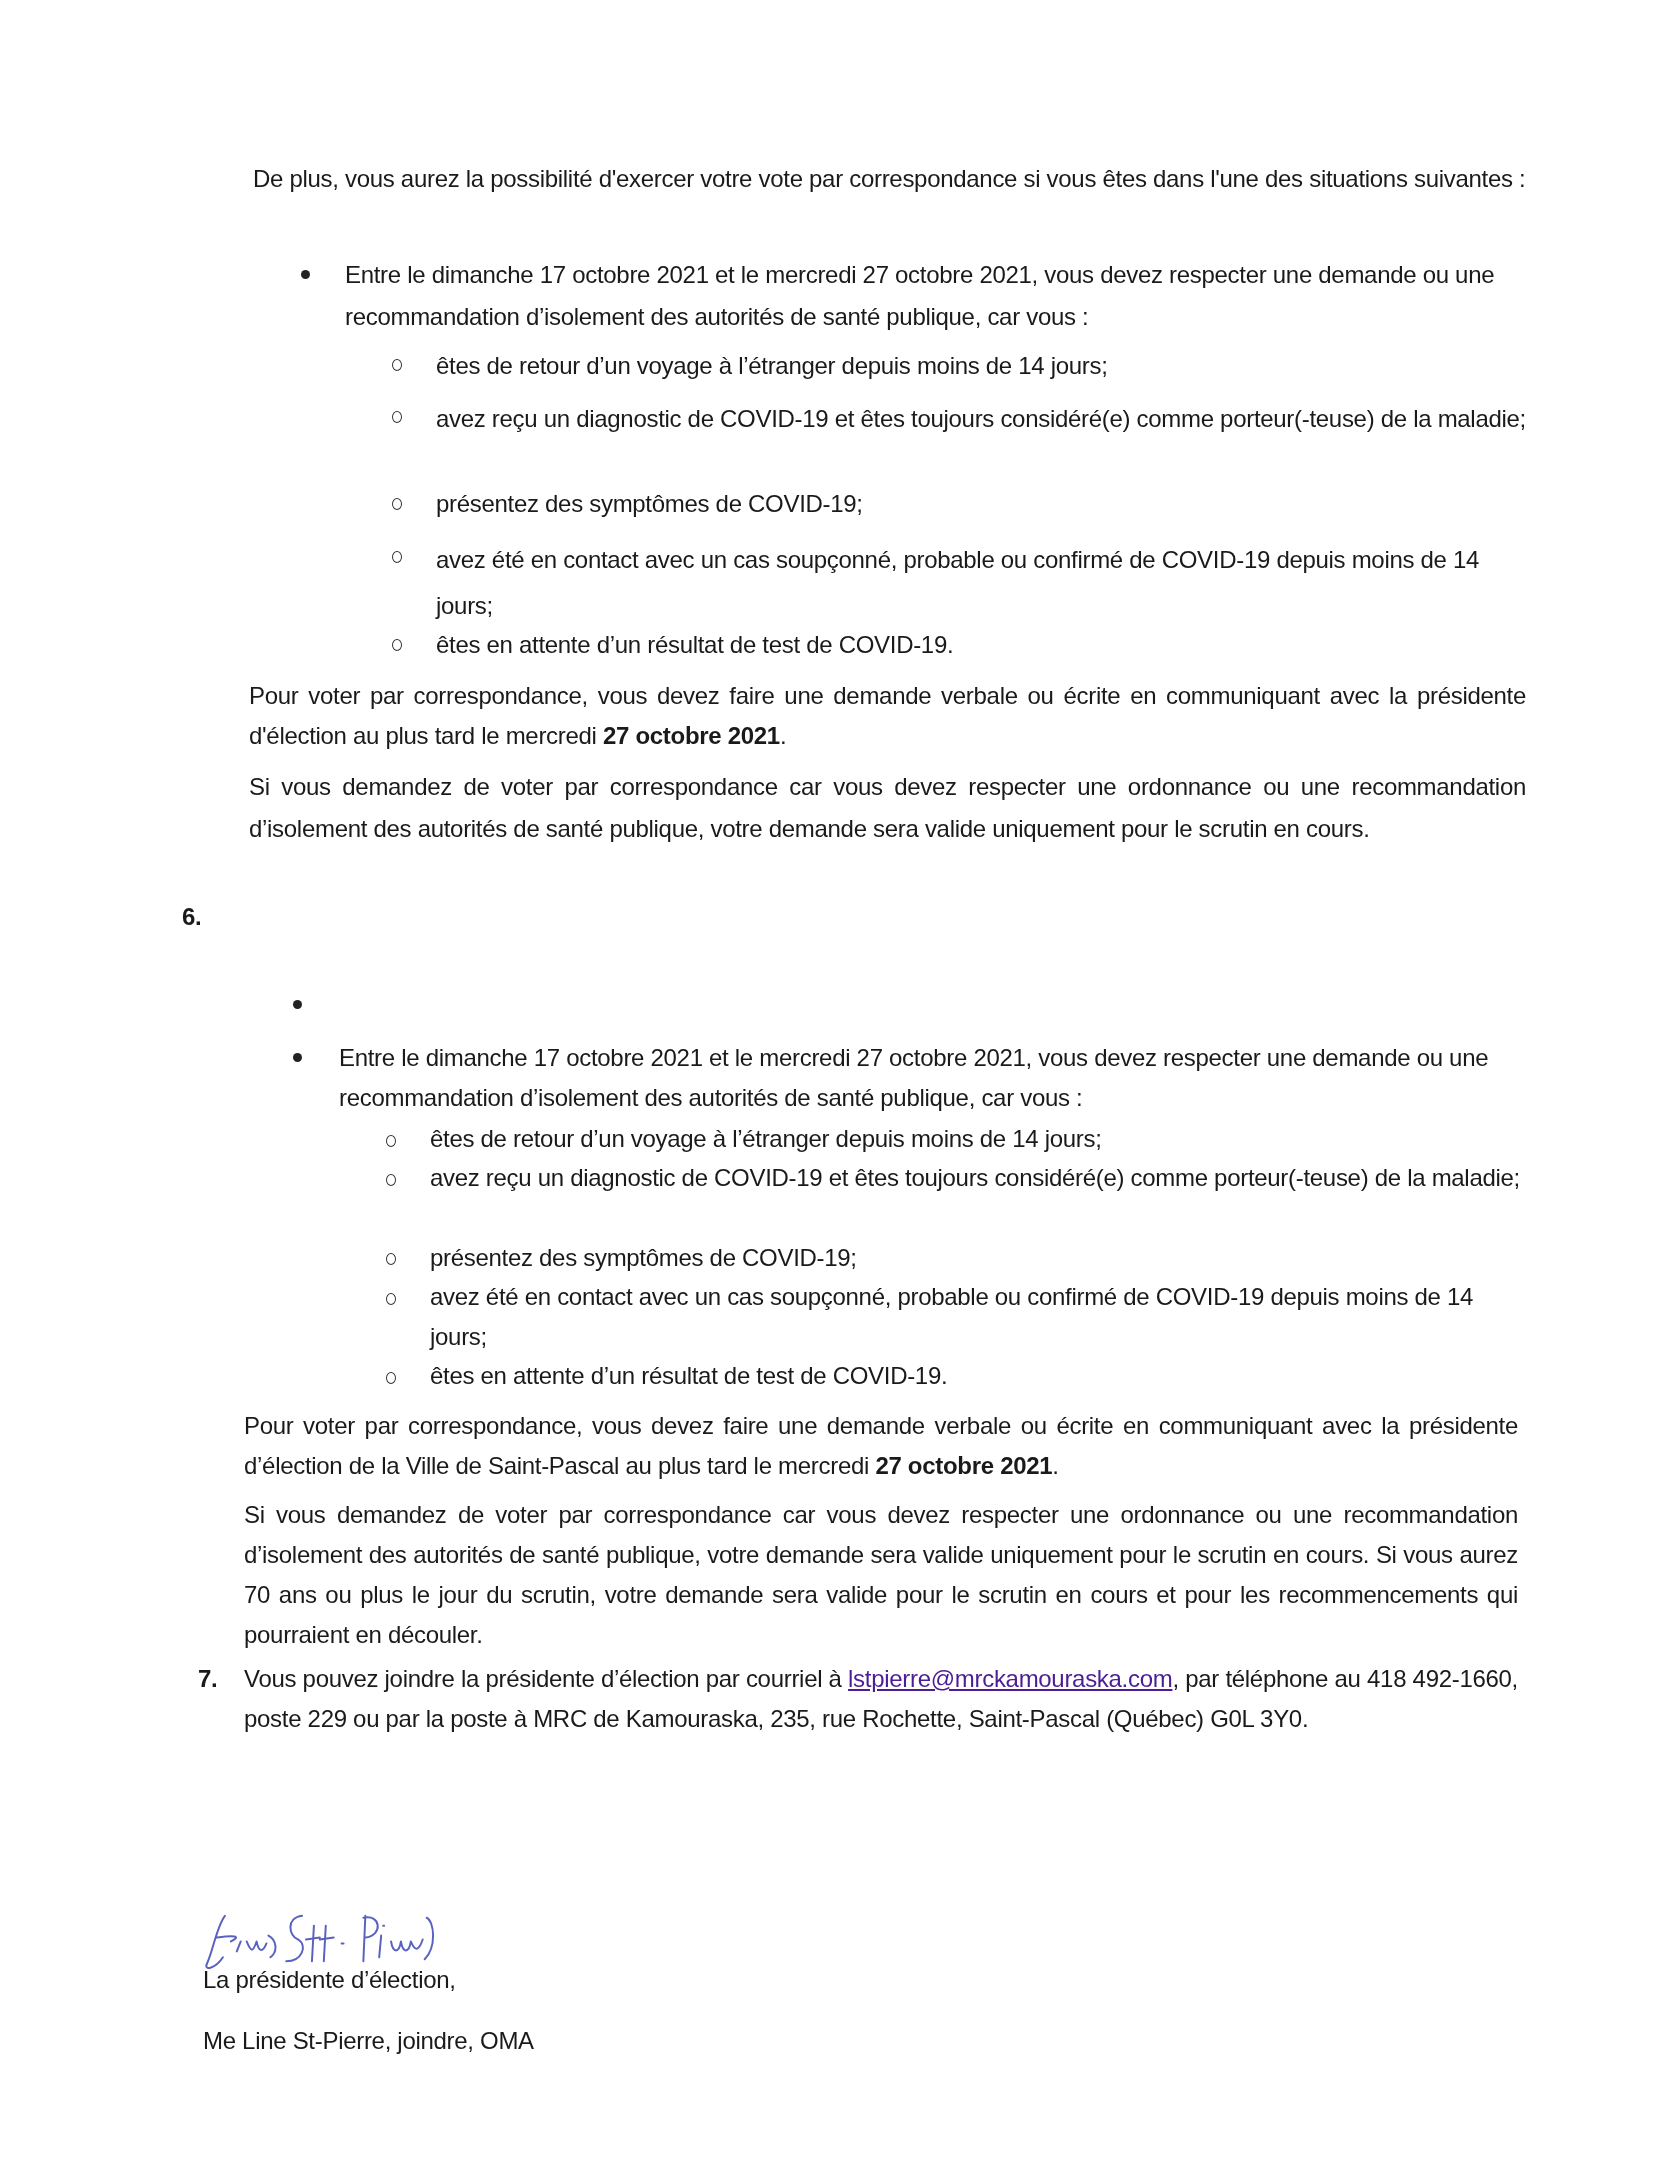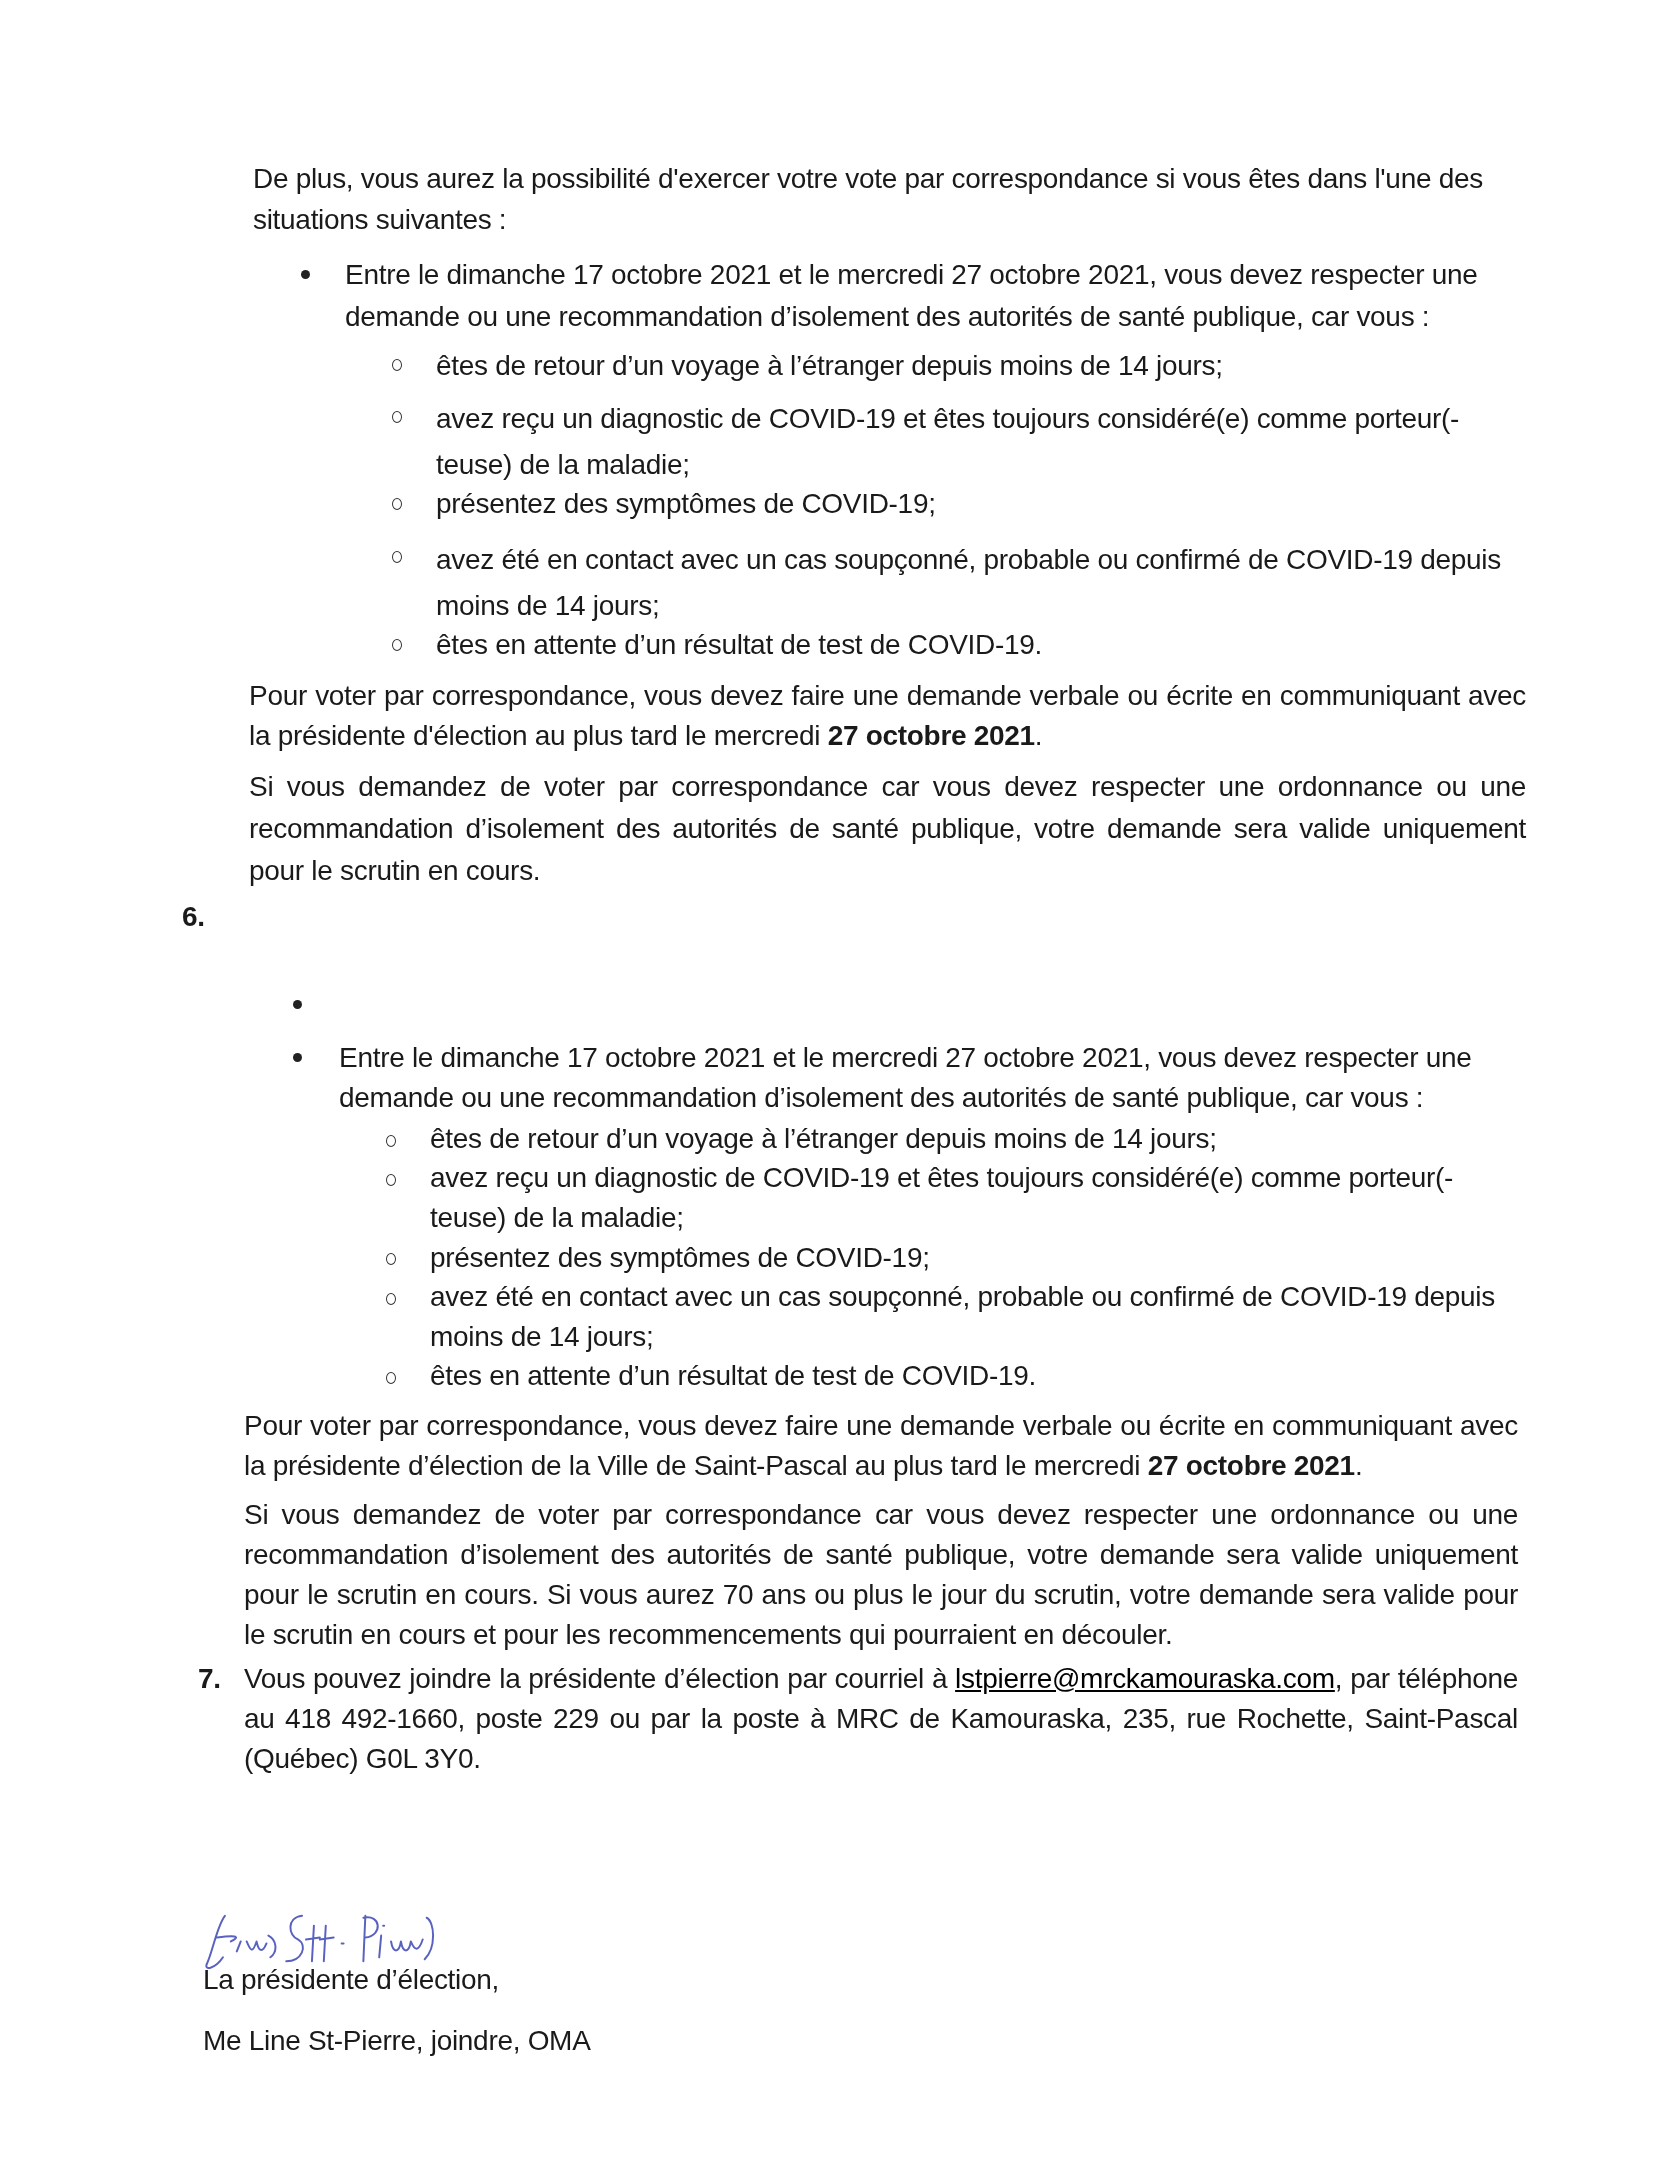--- a/index.html
+++ b/index.html
@@ -1,26 +1,26 @@
 <!DOCTYPE html>
 <html><head>
 <meta charset="utf-8">
 <style>
   html, body { margin: 0; padding: 0; background: #ffffff; }
   body { width: 1676px; height: 2179px; position: relative; overflow: hidden;
          font-family: "Liberation Sans", sans-serif; color: #1a1a1a; }
   .page { position: absolute; left: 0; top: 0; width: 1676px; height: 2179px; }
-  .txt { font-size: 28px; letter-spacing: -0.3px; border-radius: 21px; }
+  .txt { font-size: 24px; letter-spacing: -0.3px; border-radius: 21px; }
   .p { position: absolute; margin: 0; line-height: 41px; }
   .just { text-align: justify; }
   .bullet { position: absolute; width: 9px; height: 9px; border-radius: 50%; background: #222; }
   .circle { position: absolute; width: 10px; height: 12px; border: 1.6px solid #333; border-radius: 50%; box-sizing: border-box; }
   .num { position: absolute; font-weight: bold; }
   b { font-weight: bold; }
-  a.email { color: #000000; text-decoration: underline; }
+  a.email { color: #4c1d95; text-decoration: underline; }
   .sig { position: absolute; left: 203px; top: 1896px; }
 </style>
 </head>
 <body>
 
 <div class="page txt">
 
   <p class="p" style="left:253px; top:158px; width:1277px;">De plus, vous aurez la possibilité d'exercer votre vote par correspondance si vous êtes dans l'une des situations suivantes :</p>
 
   <span class="bullet" style="left:301px; top:270px;"></span>

